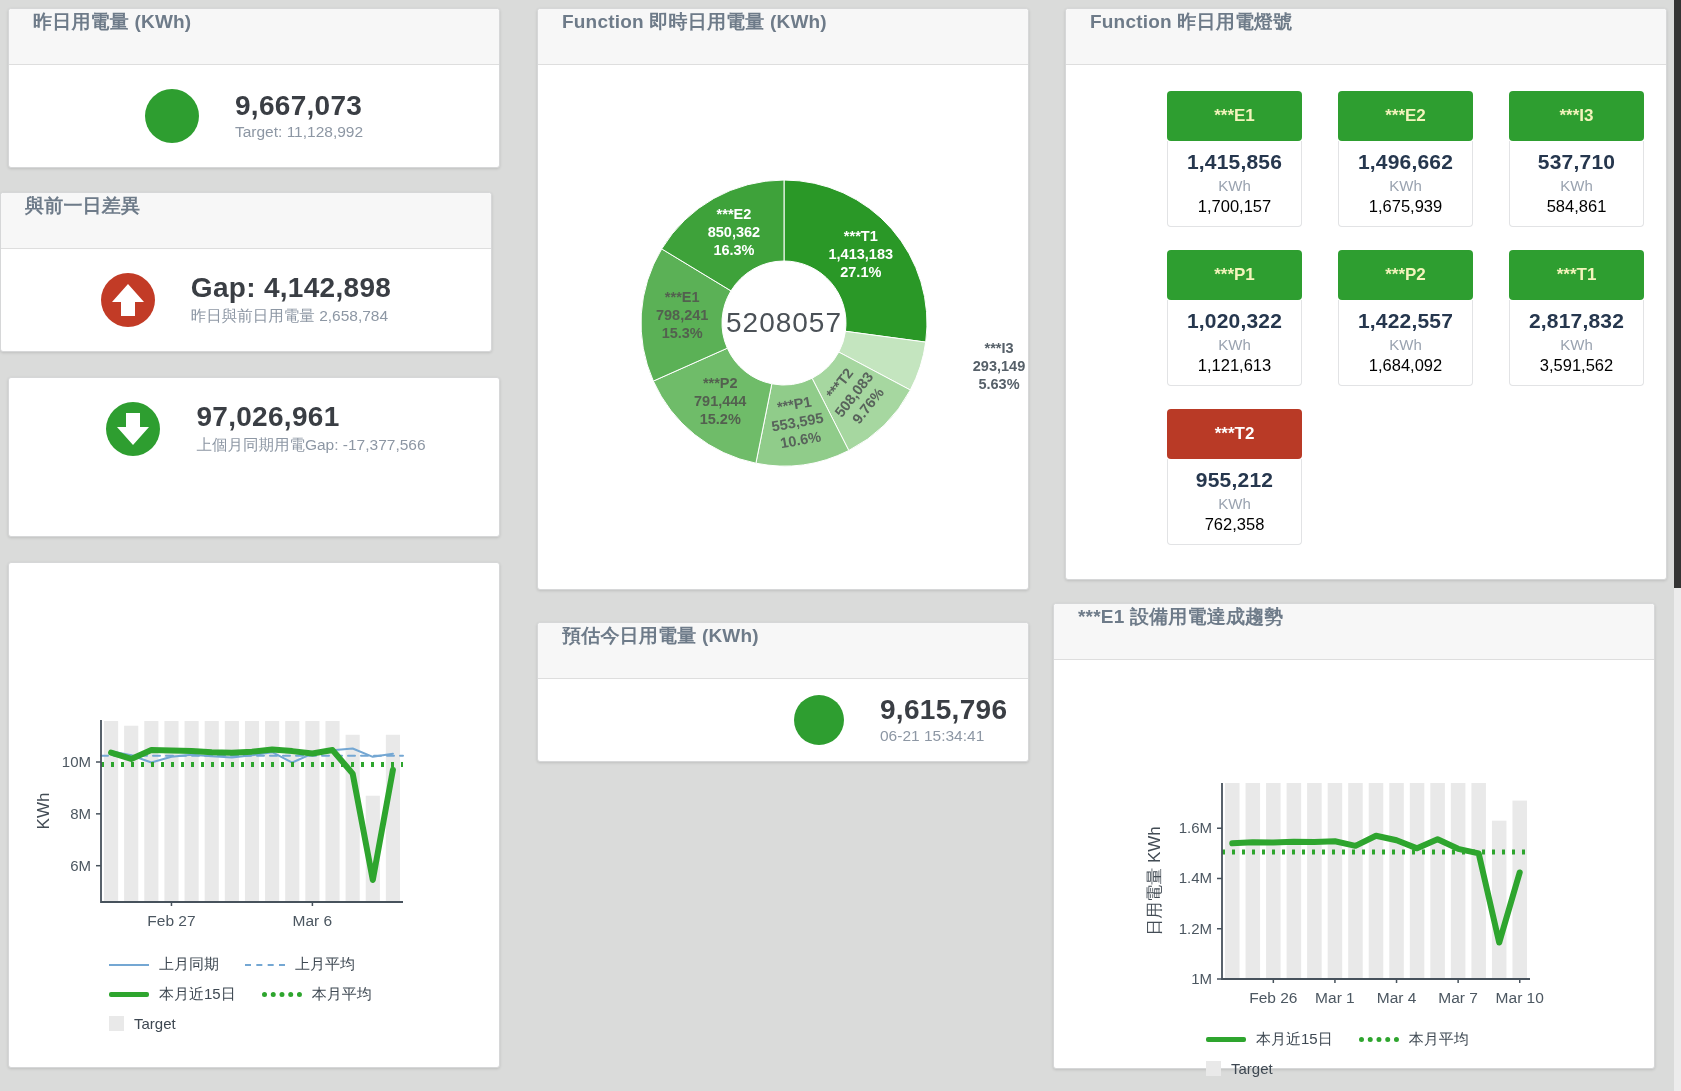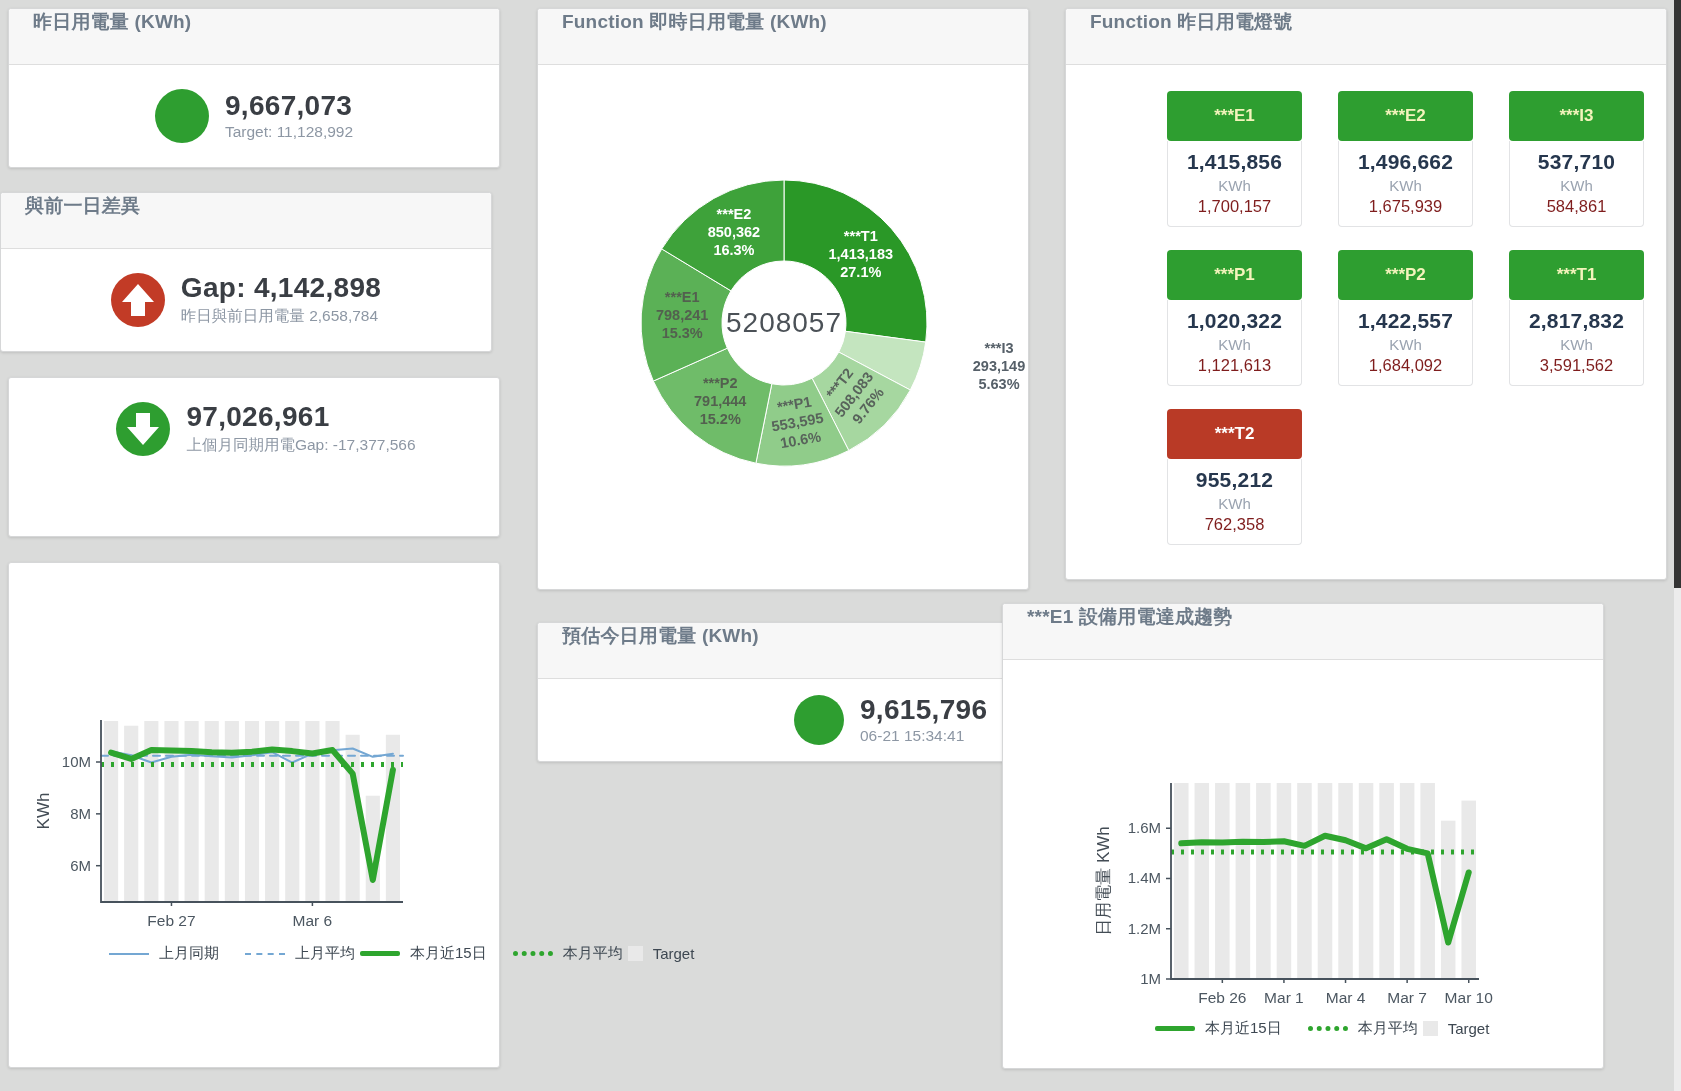--- a/index.html
+++ b/index.html
@@ -5,45 +5,45 @@
   html,body{margin:0;padding:0;background:#dadbda;font-family:"Liberation Sans","DejaVu Sans",sans-serif;}
   .page{position:relative;width:1681px;height:1091px;background:#dadbda;overflow:hidden;}
   .panel{position:absolute;background:#fff;border:1px solid #d6d7d8;border-radius:3px;
          box-shadow:0 1px 3px rgba(0,0,0,.13);box-sizing:border-box;}
   .panel-header{height:56px;background:#f7f7f7;border-bottom:1px solid #dedede;
                 display:flex;align-items:flex-start;padding:0 24px;border-radius:3px 3px 0 0;box-sizing:border-box;}
   .panel-title{font-size:19px;font-weight:700;color:#6e7b89;letter-spacing:.2px;white-space:nowrap;}
   .panel-body{position:relative;box-sizing:border-box;}
 
   
-  .stat-row{display:flex;align-items:center;justify-content:center;gap:16px;height:100%;}
+  .stat-row{display:flex;align-items:center;justify-content:center;gap:36px;height:100%;}
   .stat-row.shift-right{justify-content:flex-start;padding-left:256px;}
   .dot{width:54px;height:54px;border-radius:50%;flex:0 0 auto;display:flex;align-items:center;justify-content:center;}
   .dot.green{background:#2e9e30;}
   .dot.red{background:#c23b26;}
   .stat-text{display:flex;flex-direction:column;gap:3px;}
   .stat-value{font-size:28px;font-weight:700;color:#3a3e44;letter-spacing:.3px;line-height:1.05;}
   .stat-sub{font-size:15.5px;color:#8d97a4;}
 
   
   .lamp-grid{position:relative;width:100%;height:100%;}
   .tile{position:absolute;width:135px;}
   .tile-head{height:50px;border-radius:4px;display:flex;align-items:center;justify-content:center;
              font-size:17px;font-weight:700;}
   .tile-head.green{background:#2e9e30;color:#f4f4bc;}
   .tile-head.red{background:#b93a26;color:#ffffff;}
   .tile-body{background:#fff;border:1px solid #e2e3e5;border-top:none;border-radius:0 0 4px 4px;
              text-align:center;padding:9px 2px 10px 2px;}
   .tile-value{font-size:21px;font-weight:700;color:#26374e;letter-spacing:.2px;}
   .tile-unit{font-size:15px;color:#9aa3b0;margin-top:3px;}
-  .tile-target{font-size:16.5px;color:#7f1d1d;margin-top:3px;}
+  .tile-target{font-size:16.5px;color:#000000;margin-top:3px;}
 
   
   .chart-body svg{display:block;}
-  .legend{display:flex;flex-direction:row;gap:5px;margin-top:3px;}
+  .legend{display:flex;flex-direction:column;gap:11px;margin-top:14px;}
   .legend-row{display:flex;gap:26px;align-items:center;}
   .legend-item{display:flex;align-items:center;gap:10px;font-size:15px;color:#3e4852;white-space:nowrap;}
   .sw{flex:0 0 auto;}
   .sw-solid-thin{width:40px;border-top:2.5px solid;}
   .sw-dashed{width:40px;border-top:2.5px dashed;}
   .sw-thick{width:40px;height:5.5px;border-radius:2px;}
   .sw-dotted{width:40px;border-top:5px dotted;}
   .sw-box{width:15px;height:15px;background:#e9e9e9;}
 
   
@@ -270,21 +270,21 @@
             <div class="tile-body">
               <div class="tile-value">955,212</div>
               <div class="tile-unit">KWh</div>
               <div class="tile-target">762,358</div>
             </div>
           </div>
         </div>
     </div>
   </section>
 
-  <section class="panel" style="left:1002px;top:603px;width:602px;height:466px;">
+  <section class="panel" style="left:1053px;top:603px;width:602px;height:466px;">
     <div class="panel-header">
       <span class="panel-title">***E1 設備用電達成趨勢</span>
     </div>
     <div class="panel-body chart-body" style="height:408px;">
       <svg id="chart-e1" width="602" height="356">
           <rect x="171" y="123" width="14.533333333333335" height="196" fill="#e9e9e9"></rect>
           <rect x="191.53333333333333" y="123" width="14.533333333333335" height="196" fill="#e9e9e9"></rect>
           <rect x="212.06666666666666" y="123" width="14.533333333333335" height="196" fill="#e9e9e9"></rect>
           <rect x="232.6" y="123" width="14.533333333333335" height="196" fill="#e9e9e9"></rect>
           <rect x="253.1333333333333" y="123" width="14.533333333333335" height="196" fill="#e9e9e9"></rect>

